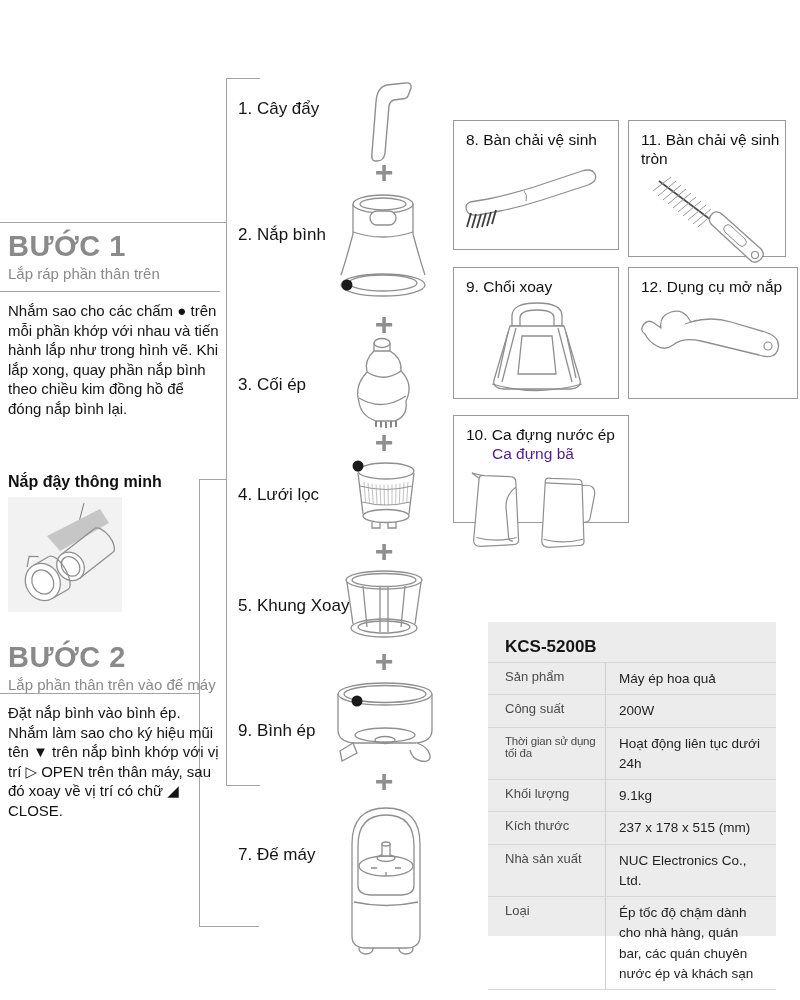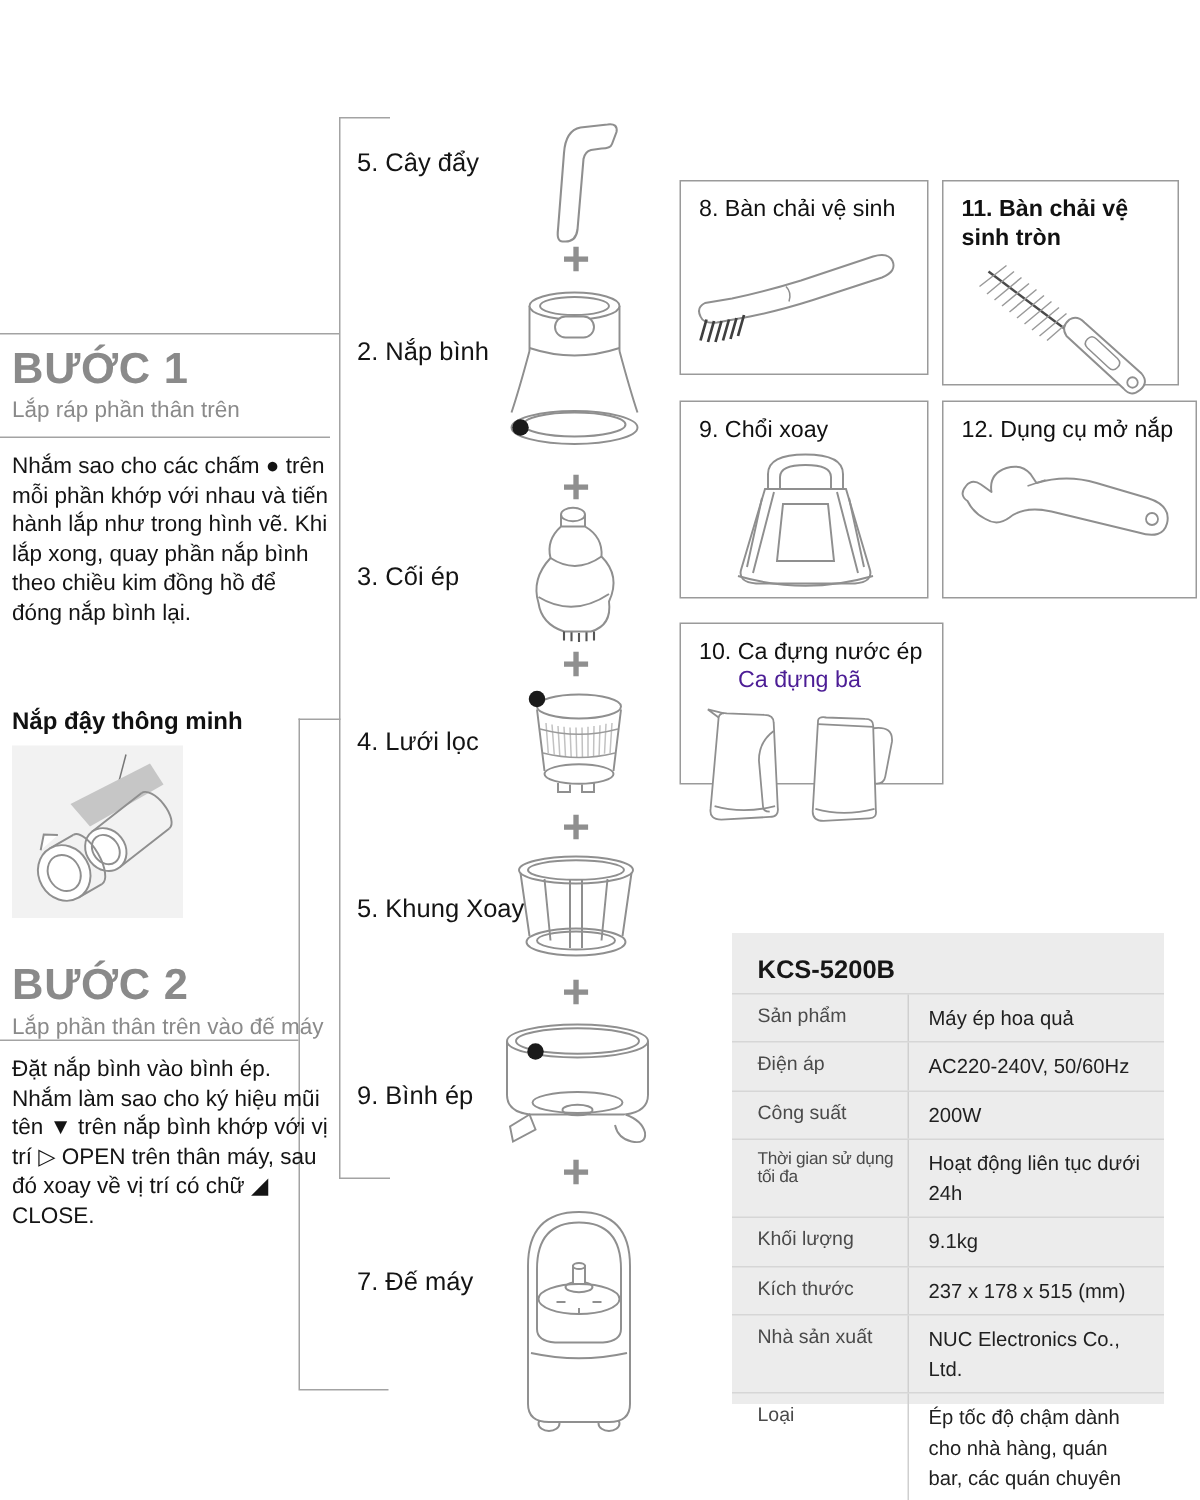--- a/index.html
+++ b/index.html
@@ -71,21 +71,21 @@
       </g>
     </svg>
   </div>
 
   <div class="abs" style="left:8px;top:641px;">
     <div class="step-title">BƯỚC 2</div>
     <div class="step-sub">Lắp phần thân trên vào đế máy</div>
   </div>
   <div class="abs step-body" style="left:8px;top:703px;">Đặt nắp bình vào bình ép. Nhắm làm sao cho ký hiệu mũi tên ▼ trên nắp bình khớp với vị trí ▷ OPEN trên thân máy, sau đó xoay về vị trí có chữ ◢ CLOSE.</div>
 
-  <div class="part-label" style="top:99px;">5. Cây đẩy</div>
+  <div class="part-label" style="top:99px;">1. Cây đẩy</div>
   <div class="part-label" style="top:225px;">2. Nắp bình</div>
   <div class="part-label" style="top:375px;text-align:center;">3. Cối ép</div>
   <div class="part-label" style="top:485px;">4. Lưới lọc</div>
   <div class="part-label" style="top:596px;">5. Khung Xoay</div>
   <div class="part-label" style="top:721px;">9. Bình ép</div>
   <div class="part-label" style="top:845px;">7. Đế máy</div>
 
   <div class="plus" style="top:156px;">+</div>
   <div class="plus" style="top:308px;">+</div>
   <div class="plus" style="top:426px;">+</div>
@@ -192,21 +192,21 @@
     <div class="acc-label">8. Bàn chải vệ sinh</div>
     <svg width="150" height="84" viewBox="0 0 150 84" style="margin:6px 0 0 6px;">
       <path d="M10,47 Q4,50 7,56 Q9,61 18,60 L40,56 Q60,52 82,45 L128,30 Q138,26 135,19 Q132,13 122,16 L74,32 Q48,40 28,44 Z" fill="#fff" stroke="#8f8f8f" stroke-width="1.3" stroke-linejoin="round"></path>
       <path d="M64,36 Q68,40 66,46" fill="none" stroke="#8f8f8f" stroke-width="1"></path>
       <g stroke="#3f3f3f" stroke-width="1.8">
         <path d="M11,58 l-4,14 M16,59 l-4,14 M21,59 l-4,14 M26,58 l-4,14 M31,57 l-4,14 M36,55 l-4,14"></path>
       </g>
     </svg>
   </div>
 
-  <div class="acc-box" style="left:628px;top:120px;width:158px;height:137px;font-weight:bold;">
+  <div class="acc-box" style="left:628px;top:120px;width:158px;height:137px;">
     <div class="acc-label">11. Bàn chải vệ sinh tròn</div>
     <svg width="150" height="104" viewBox="0 0 150 104" style="margin:0 0 0 8px;">
       <path d="M22,12 L118,84" stroke="#4a4a4a" stroke-width="1.6"></path>
       <g stroke="#9a9a9a" stroke-width="1">
         <path d="M16,22 L34,8 M21,27 L39,12 M26,31 L44,16 M31,35 L49,20 M36,39 L54,24 M41,43 L59,28 M46,47 L64,32 M51,51 L69,36 M56,55 L74,40 M61,58 L77,44"></path>
       </g>
       <path d="M76,44 Q70,49 74,55 L112,90 Q117,96 123,91 Q129,86 124,80 L86,46 Q81,41 76,44 Z" fill="#fff" stroke="#8f8f8f" stroke-width="1.3"></path>
       <path d="M88,57 Q85,60 88,63 L102,76 Q105,79 108,76 Q111,73 108,70 L94,57 Q91,54 88,57 Z" fill="#fff" stroke="#8f8f8f" stroke-width="1"></path>
       <circle cx="118" cy="86" r="3.5" fill="none" stroke="#8f8f8f" stroke-width="1.2"></circle>
     </svg>
@@ -251,24 +251,20 @@
     </svg>
   </div>
 
   <div class="spec">
     <div class="spec-title">KCS-5200B</div>
     <div class="spec-row">
       <div class="spec-label">Sản phẩm</div>
       <div class="spec-value">Máy ép hoa quả</div>
     </div>
     <div class="spec-row">
-      <div class="spec-label">Điện áp</div>
-      <div class="spec-value">AC220-240V, 50/60Hz</div>
-    </div>
-    <div class="spec-row">
       <div class="spec-label">Công suất</div>
       <div class="spec-value">200W</div>
     </div>
     <div class="spec-row">
       <div class="spec-label small">Thời gian sử dụng tối đa</div>
       <div class="spec-value">Hoạt động liên tục dưới 24h</div>
     </div>
     <div class="spec-row">
       <div class="spec-label">Khối lượng</div>
       <div class="spec-value">9.1kg</div>

